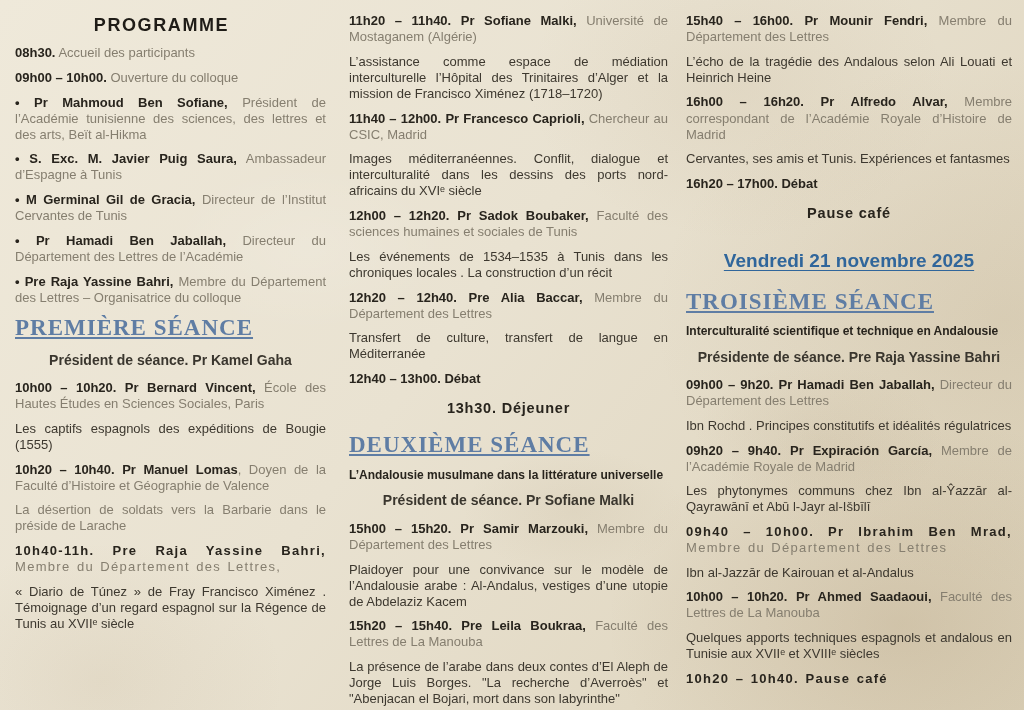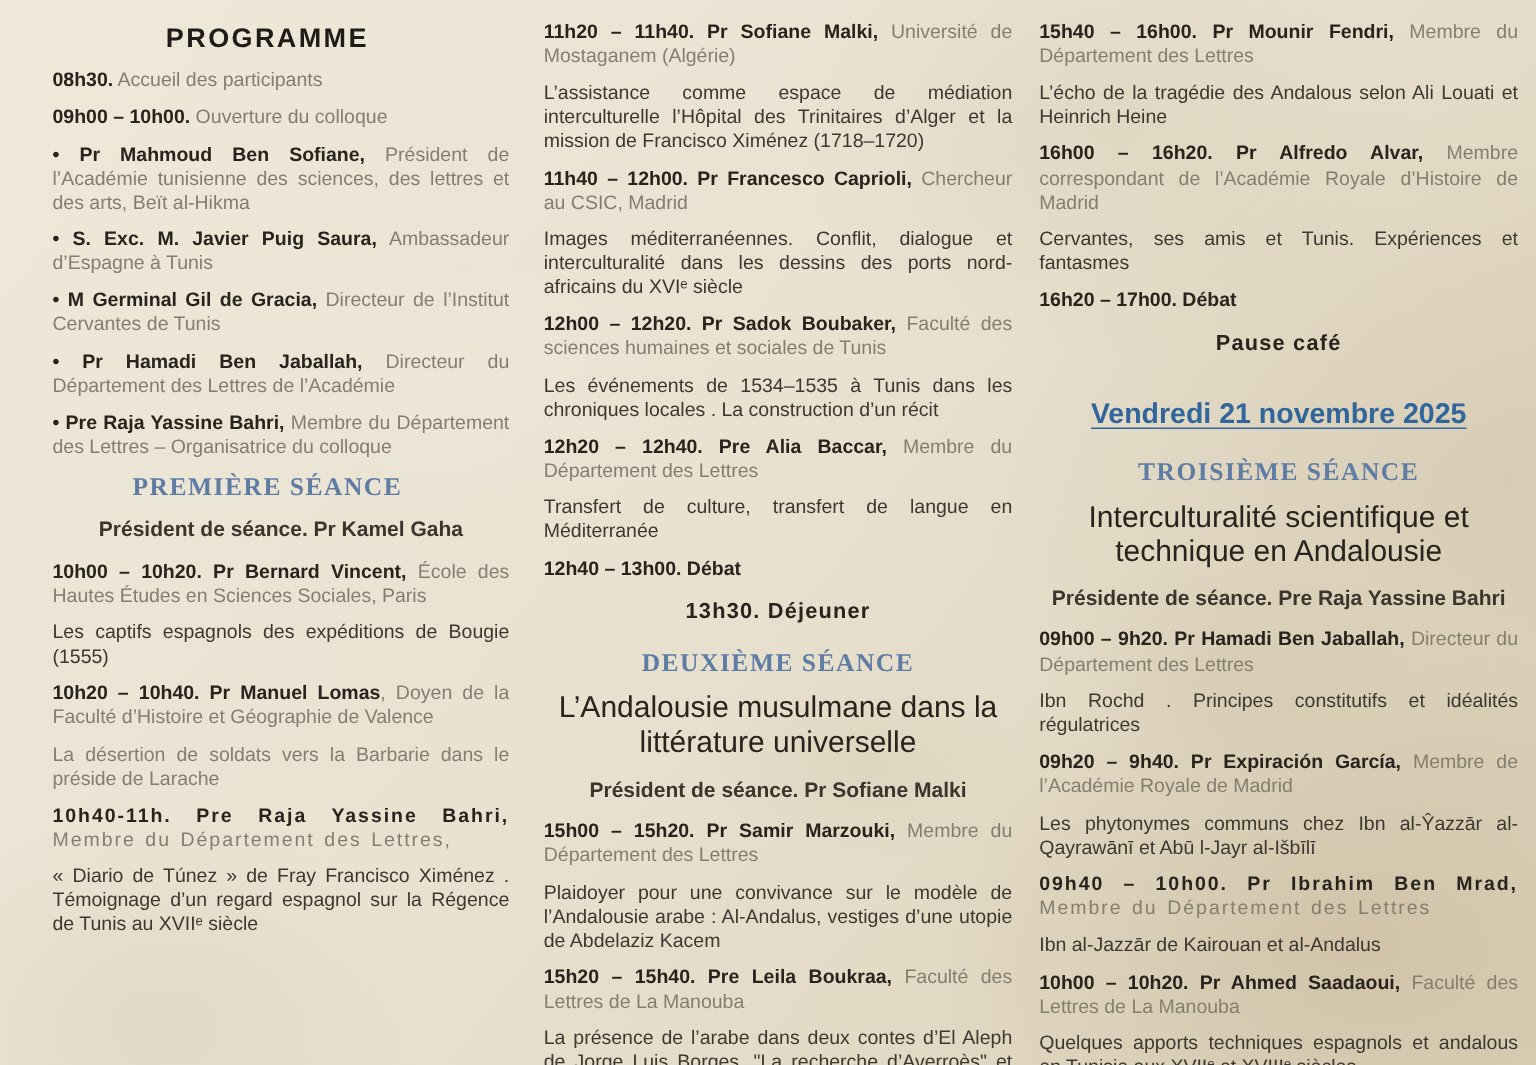--- a/index.html
+++ b/index.html
@@ -15,36 +15,36 @@
       radial-gradient(ellipse 260px 200px at 10% 96%, rgba(160,135,95,0.10), rgba(160,135,95,0) 70%),
       linear-gradient(128deg, #efe9da 0%, #e9e2d1 45%, #e2d9c4 75%, #dcd2ba 100%);
   }
   .texture {
     position:absolute; inset:0; pointer-events:none;
     background:
       radial-gradient(ellipse 160px 90px at 56% 72%, rgba(140,115,75,0.07), rgba(140,115,75,0) 70%),
       radial-gradient(ellipse 200px 120px at 30% 35%, rgba(255,255,255,0.12), rgba(255,255,255,0) 70%),
       radial-gradient(ellipse 180px 110px at 80% 62%, rgba(140,115,75,0.08), rgba(140,115,75,0) 70%);
   }
-  .cols { position:relative; display:flex; height:100%;padding-left:20px; }
+  .cols { position:relative; display:flex; height:100%; }
   .col { box-sizing:border-box; font-size:13px; line-height:1.24; color:#3f3a32; }
   .col-left   { width:338px; padding:12px 12px 0 15px; }
   .col-middle { width:340px; padding:13px 10px 0 11px; }
   .col-right  { width:346px; padding:13px 12px 0 8px; }
 
   .b-para, .b-paper { margin:0 0 8.5px; text-align:justify; }
   .b-paper { color:#3d382f; }
   .b-paper.tone-gray { color:#857e6f; }
 
   .b-programme { font-size:18px; font-weight:800; letter-spacing:1.6px; text-align:center; color:#1f1c17; margin:2px 18px 9px 0; }
   .b-day { font-size:19px; font-weight:700; color:#30669b; text-align:center; text-decoration:underline; text-underline-offset:3px; margin:0 18px 15px 0; }
   .col-right .b-day, .col-right .b-seance, .col-right .b-programme { margin-right:0; }
-  .b-seance { font-family:"Liberation Serif","DejaVu Serif",serif; font-size:17px; font-weight:700; color:#5f7da4; letter-spacing:1px; text-align:center; text-underline-offset:2px; margin:5px 18px 9px 0; }
+  .b-seance { font-family:"Liberation Serif","DejaVu Serif",serif; font-size:23px; font-weight:700; color:#5f7da4; letter-spacing:1px; text-align:left; text-decoration:underline; text-underline-offset:2px; margin:5px 18px 9px 0; }
   .col-middle .b-seance, .col-middle .b-day { margin-right:0; }
-  .b-session { font-size:20px; font-weight:400; color:#28241d; text-align:center; line-height:1.16; margin:0 0 9px; }
+  .b-session { font-size:12px; font-weight:700; color:#28241d; text-align:left; line-height:1.16; margin:0 0 9px; }
   .b-chair { font-size:14px; font-weight:700; color:#3a362e; text-align:center; margin:2px 0 11px; }
   .b-center { font-size:14.5px; font-weight:700; color:#28241d; text-align:center; letter-spacing:0.8px; margin:13px 0; }
   .b-center + .b-day { margin-top:26px; }
   .b-session + .b-chair { margin-top:10px; }
 
   .seg-time, .seg-bold { font-weight:700; color:#28241d; }
   .seg-gray { color:#857e6f; }
   .spread { letter-spacing:1.3px; word-spacing:1.5px; }
 </style>
 </head>

